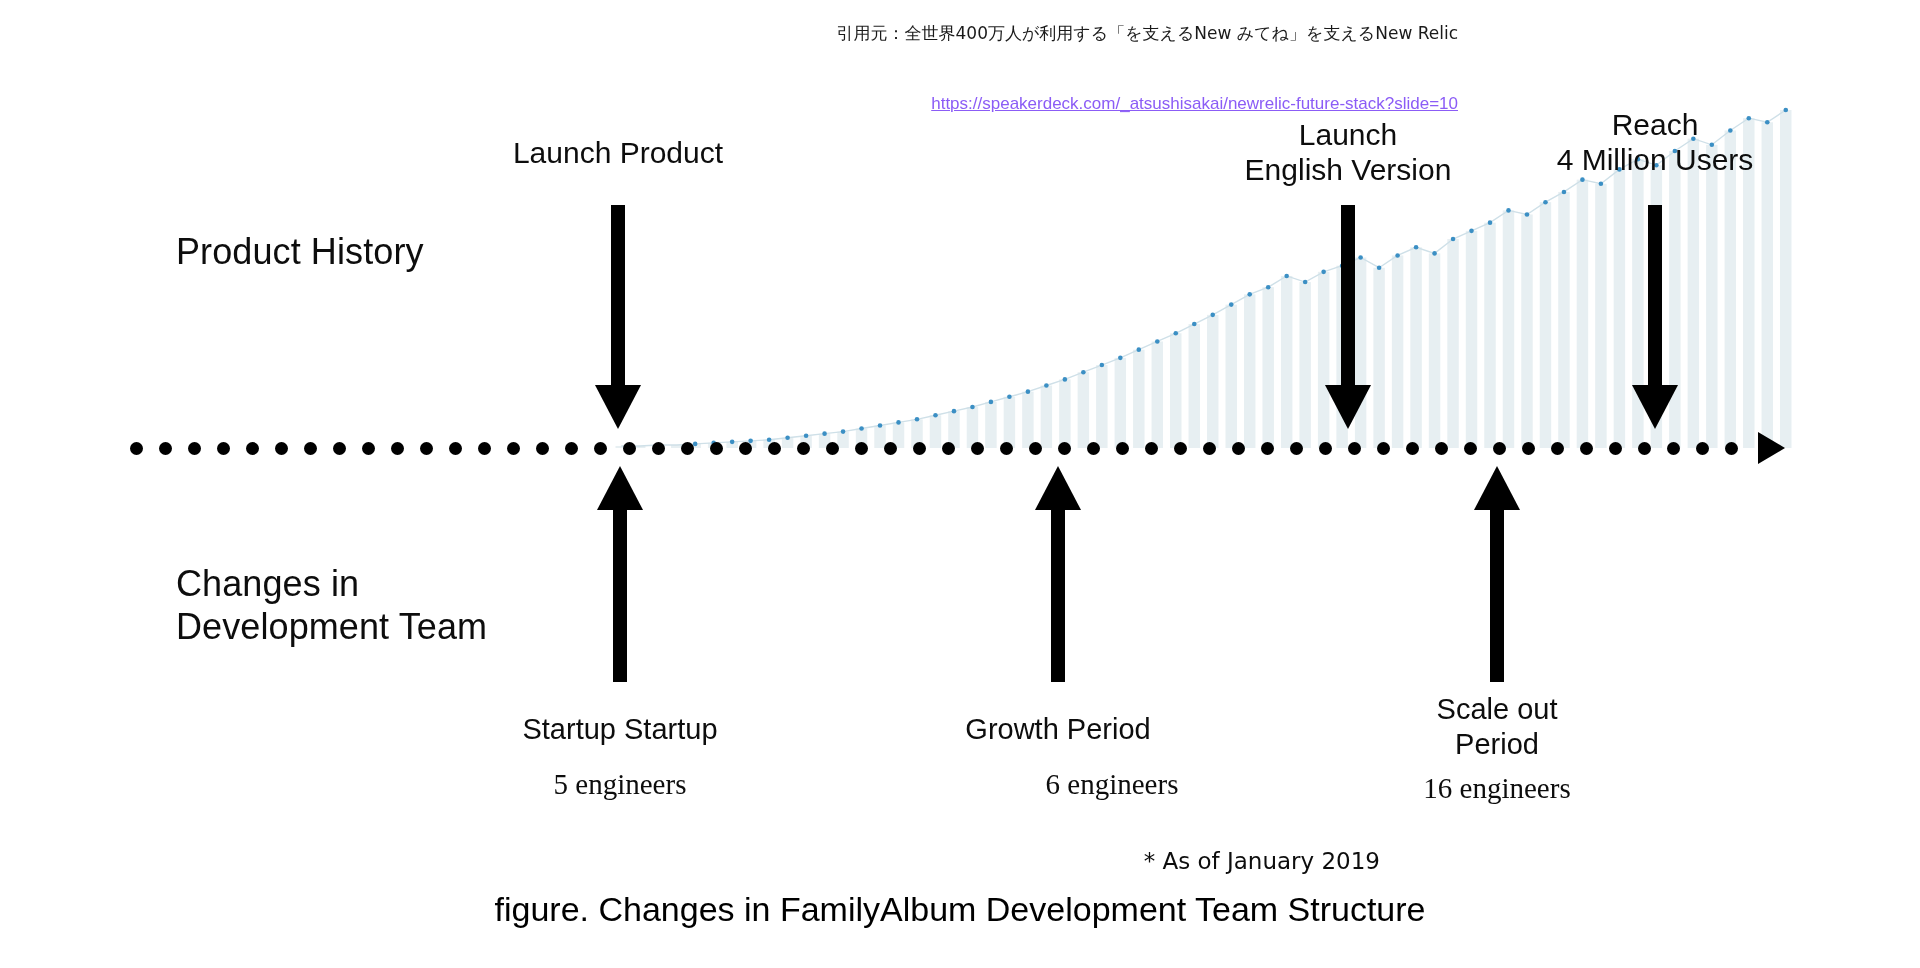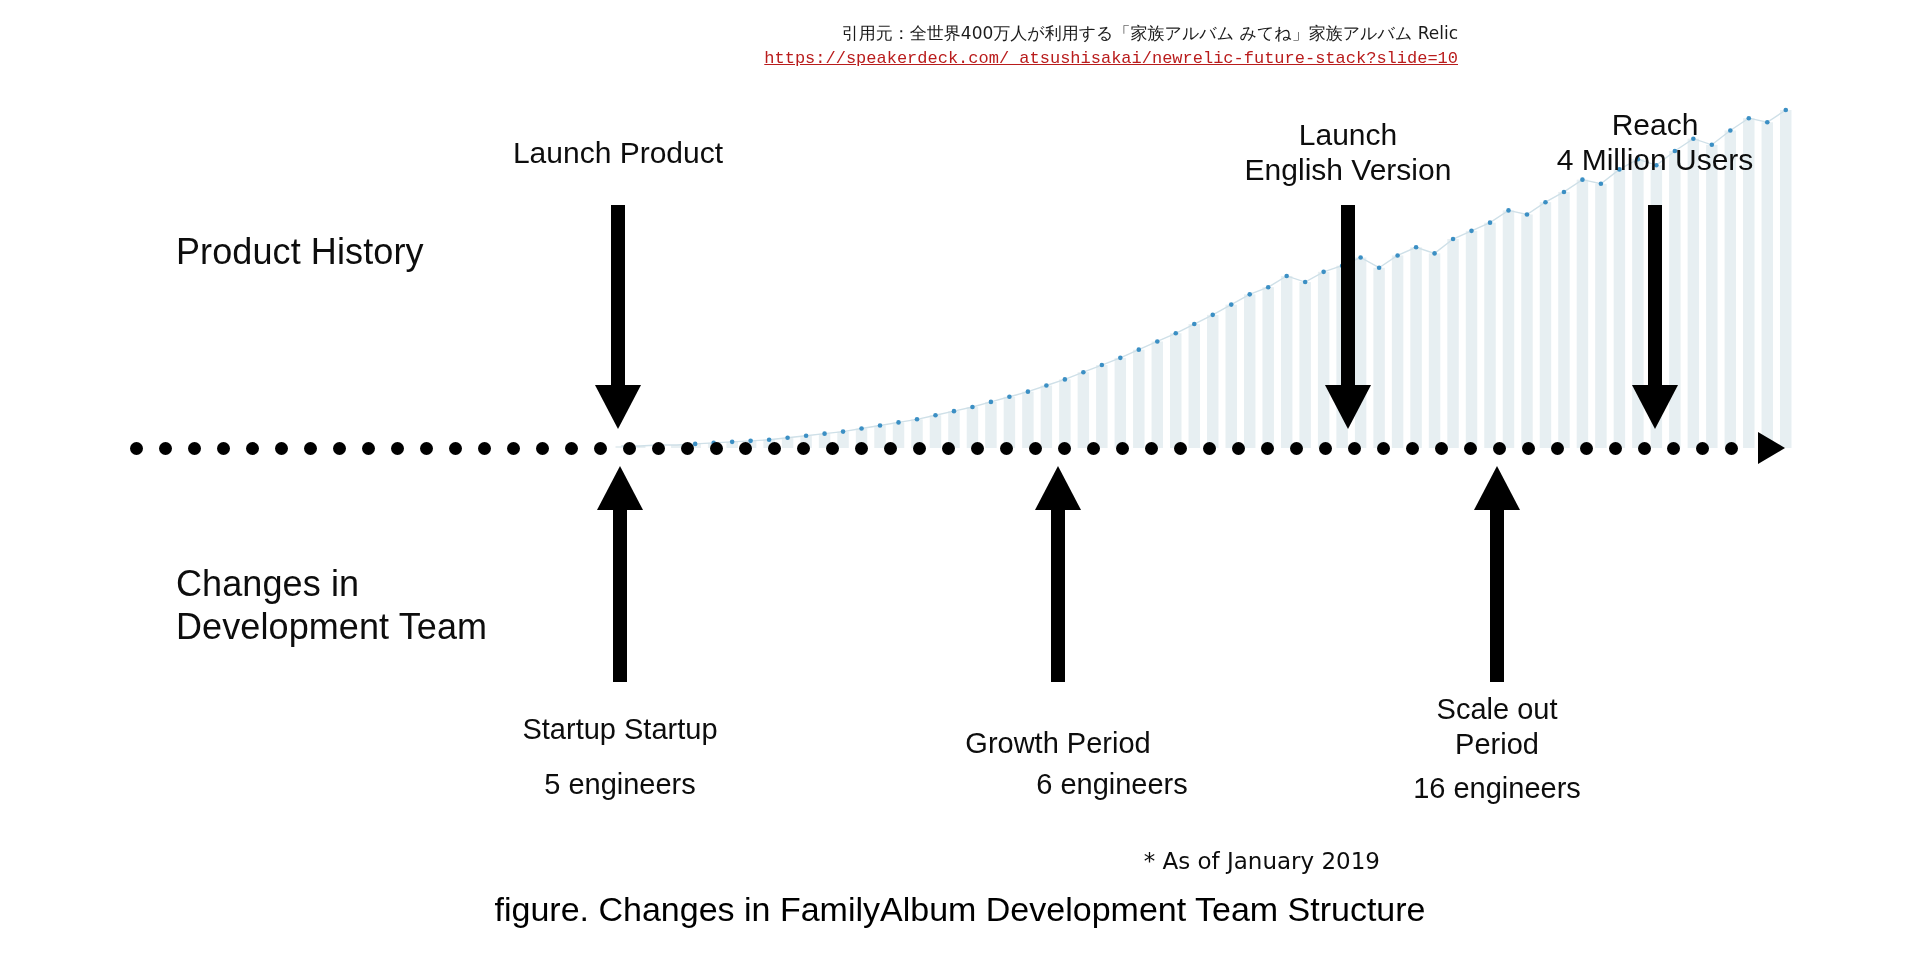--- a/index.html
+++ b/index.html
@@ -29,26 +29,27 @@
     line-height: 1.55;
   }
   .citation-source {
     font-size: 17px;
     color: #1a1a1a;
     white-space: nowrap;
     font-family: "DejaVu Sans", "Liberation Sans", sans-serif;
   }
   .citation-link {
     font-size: 17px;
-    color: #b91c1c;
+    color: #8b5cf6;
     text-decoration: underline;
     white-space: nowrap;
     display: block;
     cursor: pointer;
-    font-family: Liberation Mono, monospace;
+    font-family: Liberation Sans, sans-serif;
+    margin-top: 45px;
   }
 
   
   .chart-layer {
     position: absolute;
     left: 0;
     top: 0;
     width: 1920px;
     height: 968px;
     pointer-events: none;
@@ -134,20 +135,21 @@
     transform: translateX(-50%);
   }
   .phase-count {
     position: absolute;
     font-size: 29px;
     font-weight: 400;
     color: #0d0d0d;
     text-align: center;
     white-space: nowrap;
     transform: translateX(-50%);
+    font-family: Liberation Serif, serif;
   }
 
   .footnote {
     position: absolute;
     right: 540px;
     top: 848px;
     font-size: 23px;
     color: #0d0d0d;
     white-space: nowrap;
     font-family: "DejaVu Sans", "Liberation Sans", sans-serif;
@@ -162,21 +164,21 @@
     color: #000000;
     white-space: nowrap;
   }
 </style>
 </head>
 <body>
 
 <div id="stage">
 
   <div class="citation">
-    <div class="citation-source">引用元：全世界400万人が利用する「家族アルバム みてね」家族アルバム Relic</div>
+    <div class="citation-source">引用元：全世界400万人が利用する「を支えるNew みてね」を支えるNew Relic</div>
     <a class="citation-link">https://speakerdeck.com/_atsushisakai/newrelic-future-stack?slide=10</a>
   </div>
 
   <svg class="chart-layer" viewBox="0 0 1920 968" preserveAspectRatio="none">
     <g id="chart-bars">
         <rect x="615.51" y="445.95" width="11.46" height="2.05" fill="#e7eff2"></rect>
         <rect x="634.00" y="445.95" width="11.46" height="2.05" fill="#e7eff2"></rect>
         <rect x="652.48" y="444.93" width="11.46" height="3.07" fill="#e7eff2"></rect>
         <rect x="670.97" y="444.93" width="11.46" height="3.07" fill="#e7eff2"></rect>
         <rect x="689.45" y="443.90" width="11.46" height="4.10" fill="#e7eff2"></rect>
@@ -396,21 +398,21 @@
       <div class="arrow">
         <div class="arrow-head-up" style="left: 597px; top: 466px;"></div>
         <div class="arrow-shaft" style="left: 613px; top: 510px; width: 14px; height: 172px;"></div>
       </div>
       <div class="phase-label" style="left: 620px; top: 712px;">Startup Startup</div>
       <div class="phase-count" style="left: 620px; top: 768px;">5 engineers</div>
       <div class="arrow">
         <div class="arrow-head-up" style="left: 1035px; top: 466px;"></div>
         <div class="arrow-shaft" style="left: 1051px; top: 510px; width: 14px; height: 172px;"></div>
       </div>
-      <div class="phase-label" style="left: 1058px; top: 712px; margin-top: 14px;">Growth Period</div>
+      <div class="phase-label" style="left: 1058px; top: 712px;">Growth Period</div>
       <div class="phase-count" style="left: 1112px; top: 768px;">6 engineers</div>
       <div class="arrow">
         <div class="arrow-head-up" style="left: 1474px; top: 466px;"></div>
         <div class="arrow-shaft" style="left: 1490px; top: 510px; width: 14px; height: 172px;"></div>
       </div>
       <div class="phase-label" style="left: 1497px; top: 692px;">Scale out
 Period</div>
       <div class="phase-count" style="left: 1497px; top: 772px;">16 engineers</div>
     </div>
 

